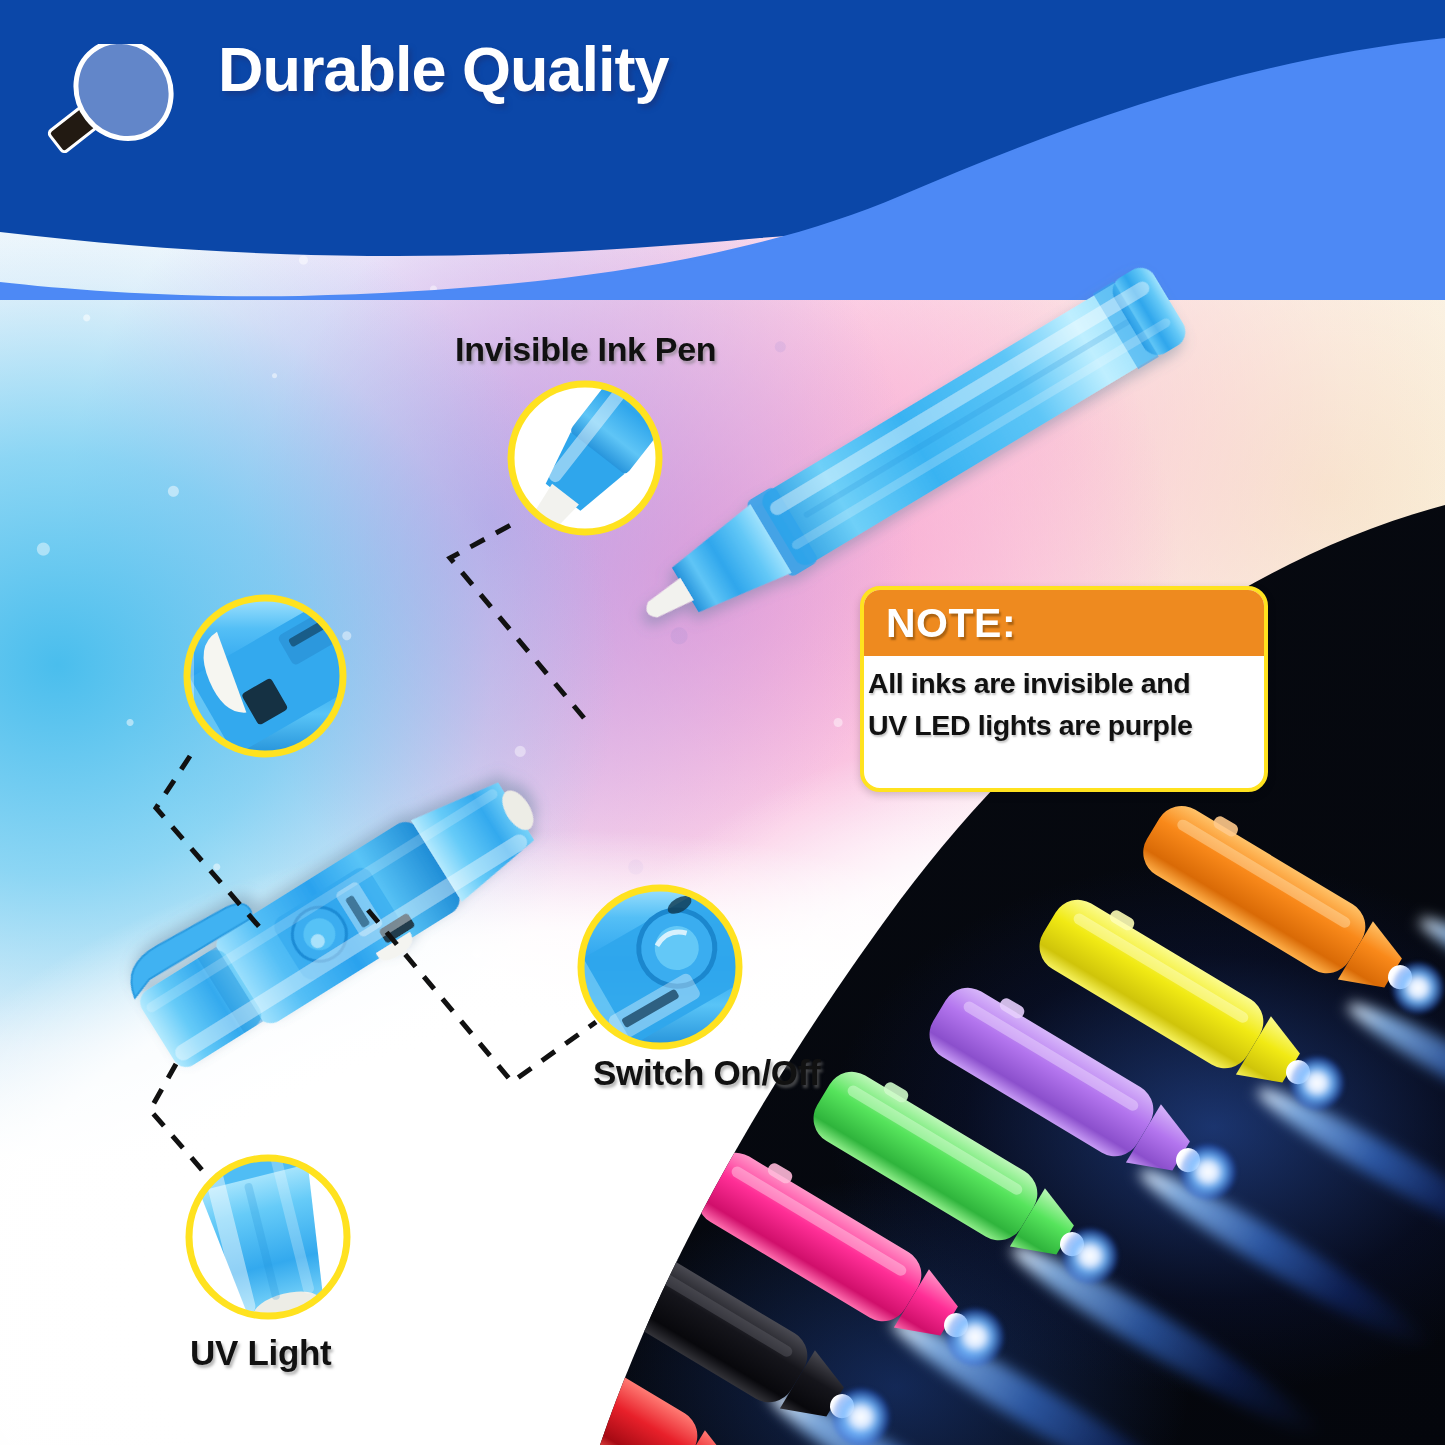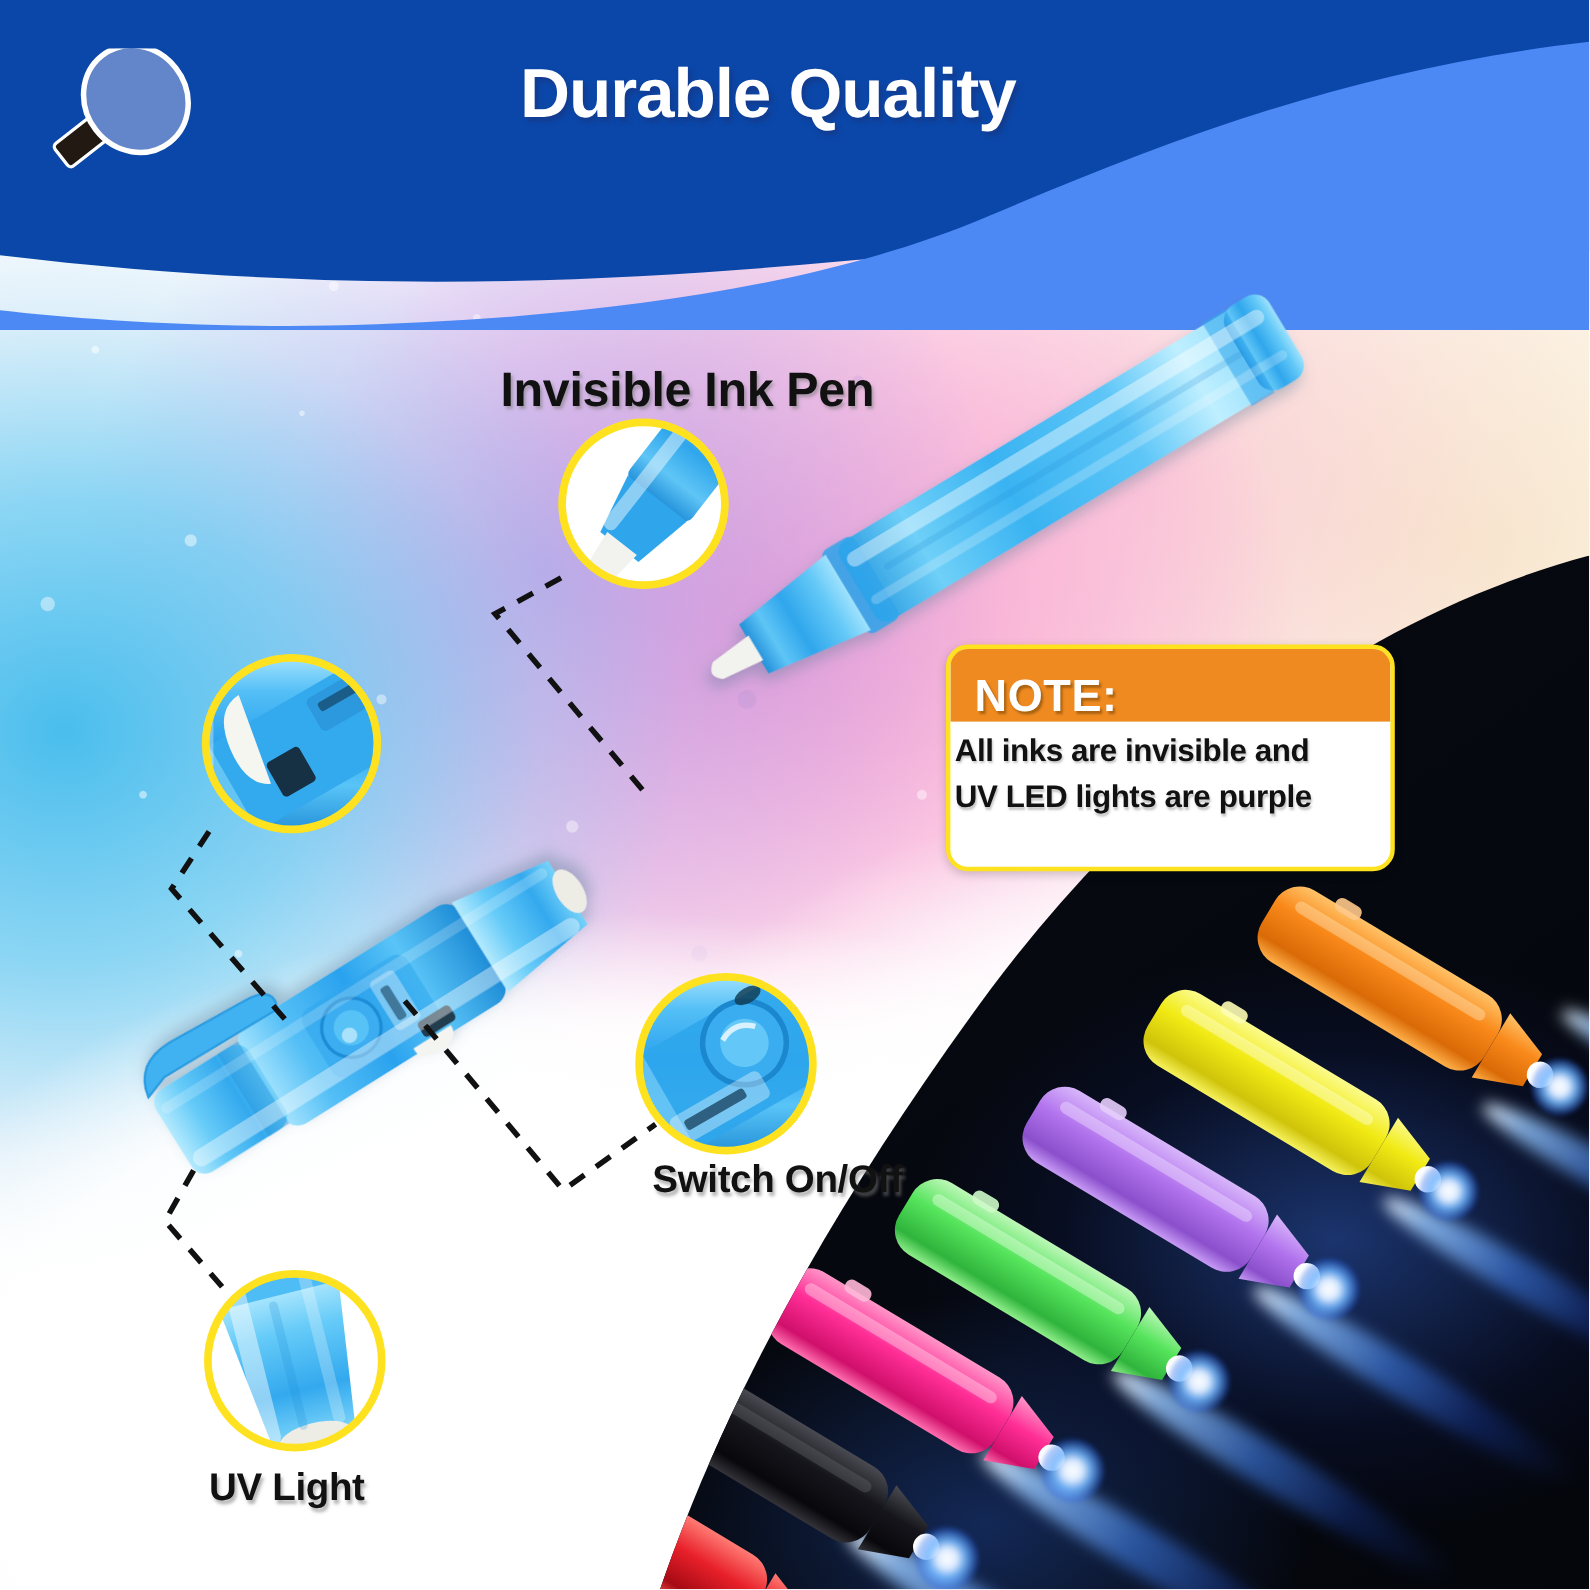--- a/index.html
+++ b/index.html
@@ -95,31 +95,31 @@
     position:absolute;white-space:nowrap;color:#111;
     font-weight:700;letter-spacing:-.3px;
     text-shadow:2px 3px 3px rgba(120,120,120,.55);
   }
   #title-block{
     position:absolute;left:218px;top:34px;width:960px;
     color:#fff;font-weight:700;font-size:63px;line-height:1.13;
     letter-spacing:-1px;
     text-shadow:3px 4px 5px rgba(25,50,120,.55);
   }
-  #title-block div{margin:16px;padding:0;text-align:center;}
+  #title-block div{margin:0;padding:0;}
 
   
   #note-card{
     position:absolute;left:860px;top:586px;width:408px;height:206px;
     background:#ffffff;border:4px solid #FFE21F;border-radius:20px;
     overflow:hidden;box-shadow:0 3px 9px rgba(0,0,0,.18);
   }
   #note-head{
-    height:66px;background:#EE8A1F;display:flex;align-items:flex-end;
-    padding:0 22px;
+    height:66px;background:#EE8A1F;display:flex;align-items:center;
+    padding:12px 22px;
   }
   #note-head span{
     color:#fff;font-weight:700;font-size:41px;letter-spacing:.5px;
     text-shadow:2px 3px 2px rgba(90,50,0,.45);
   }
   #note-body{padding:11px 20px 0 4px;}
   #note-body p{
     margin:0 0 9px 0;color:#111;font-weight:700;font-size:28.5px;
     letter-spacing:-.4px;text-shadow:1px 2px 2px rgba(140,140,140,.5);
   }
@@ -437,21 +437,21 @@
           <ellipse cx="2" cy="70" rx="34" ry="14" fill="#EDEDE6"></ellipse>
           <rect x="-46" y="-88" width="18" height="156" rx="9" fill="#ffffff" opacity=".45"></rect>
           <rect x="22" y="-88" width="11" height="150" rx="5" fill="#ffffff" opacity=".25"></rect>
           <rect x="-10" y="-60" width="8" height="120" rx="4" fill="#1C8ED8" opacity=".22"></rect>
         </g>
       </g>
       <circle cx="268" cy="1237" r="79" fill="none" stroke="#FFE21F" stroke-width="7"></circle>
     </g>
   </svg>
 
-  <div class="cap" style="left:455px;top:330px;font-size:44px;">Invisible Ink Pen</div>
+  <div class="cap" style="left:455px;top:330px;font-size:34px;">Invisible Ink Pen</div>
 
 
   <div class="cap" style="left:593px;top:1053px;font-size:35px;">Switch On/Off</div>
 
   <div class="cap" style="left:190px;top:1333px;font-size:35px;">UV Light</div>
 
   <div id="note-card">
     <div id="note-head">
       <span>NOTE:</span>
     </div>

